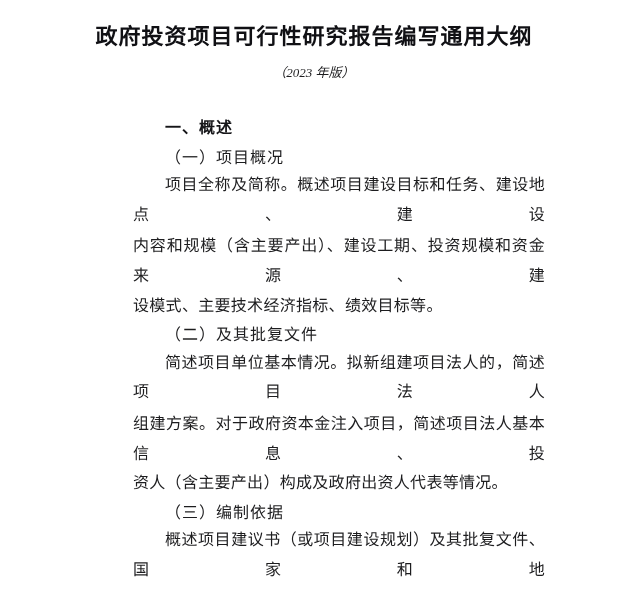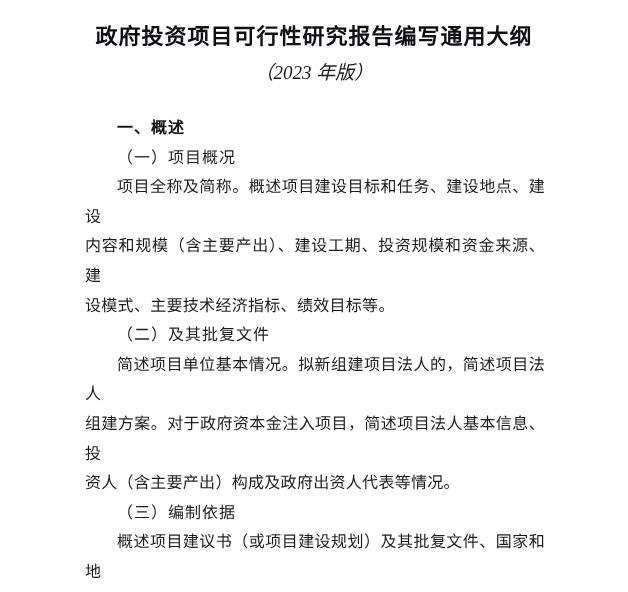--- a/index.html
+++ b/index.html
@@ -25,49 +25,51 @@
     text-align: center;
     font-weight: bold;
     font-size: 22px;
     letter-spacing: 1px;
     line-height: 27px;
     color: #101014;
   }
   .doc-edition {
     text-align: center;
     font-style: italic;
-    font-size: 19px;
+    font-size: 13px;
     line-height: 20px;
     margin-top: 13px;
     color: #1d1d1f;
   }
   .content {
     width: 460px;
     margin: 30px 0 0 85px;
     font-size: 16px;
     line-height: 29.6px;
     letter-spacing: 0.3px;
   }
   .line {
     min-height: 29.6px;
+    margin-left: 48px;
   }
   .h1 {
     font-family: "Liberation Sans", sans-serif;
     font-weight: bold;
     font-size: 16px;
     text-indent: 2em;
     letter-spacing: 1px;
     color: #151518;
   }
   .h2 {
     text-indent: 2em;
     letter-spacing: 1px;
   }
   .first {
     text-indent: 2em;
+    font-family: Liberation Mono, monospace;
   }
   .fill {
     text-align: justify;
     text-align-last: justify;
   }
 </style>
 </head>
 <body>
 
 <div class="page">

